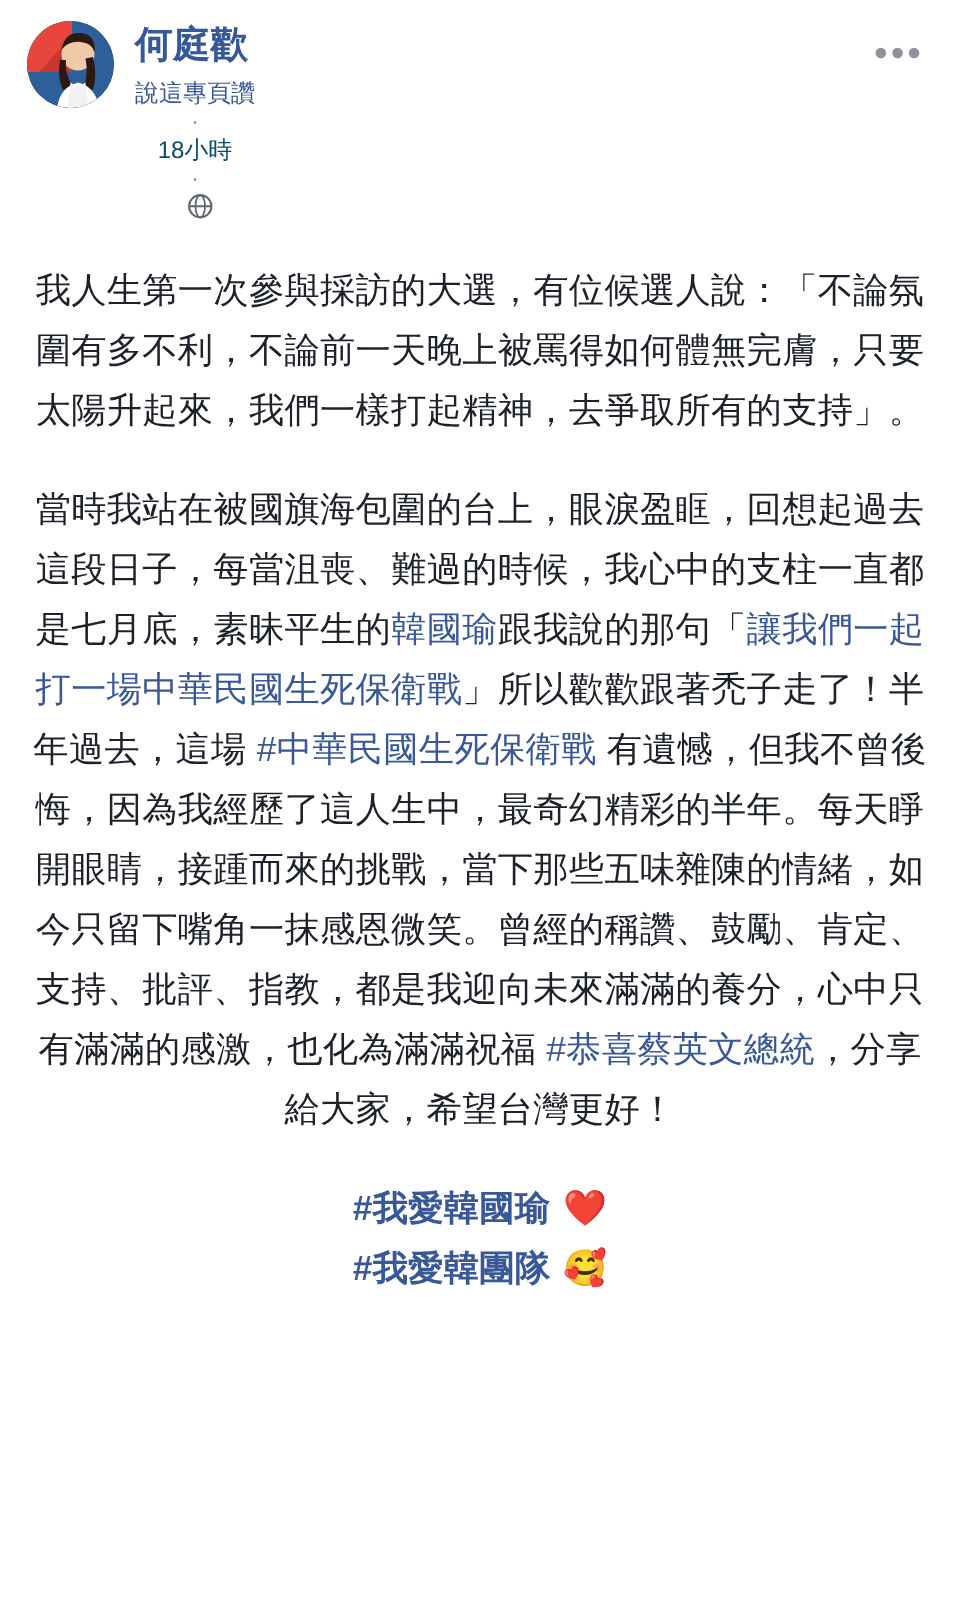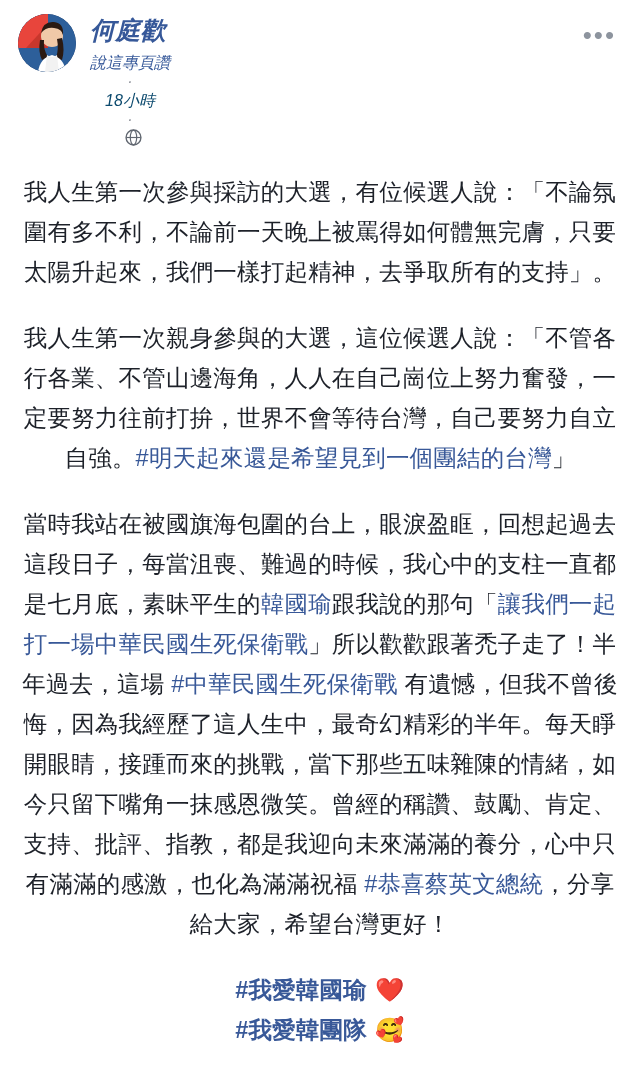--- a/index.html
+++ b/index.html
@@ -35,21 +35,20 @@
     position: relative;
     background: #1f3f6e;
   }
   .avatar svg { display: block; }
   .header-text {
     margin-left: 14px;
     padding-top: 2px;
     display: flex;
     flex-direction: column;
     justify-content: center;
-    font-style: italic;
   }
   .page-name {
     font-size: 25px;
     font-weight: bold;
     color: #365899;
     line-height: 1.18;
     letter-spacing: .2px;
   }
   .meta-line {
     margin-top: 7px;
@@ -149,21 +148,20 @@
           </svg>
         </span>
       </div>
     </div>
 
     <div class="more-button">•••</div>
   </div>
 
   <div class="post-body">
     <p class="para">我人生第一次參與採訪的大選，有位候選人說：「不論氛圍有多不利，不論前一天晚上被罵得如何體無完膚，只要太陽升起來，我們一樣打起精神，去爭取所有的支持」。</p>
-    <p class="para">我人生第一次親身參與的大選，這位候選人說：「不管各行各業、不管山邊海角，人人在自己崗位上努力奮發，一定要努力往前打拚，世界不會等待台灣，自己要努力自立自強。<span class="hashtag">#明天起來還是希望見到一個團結的台灣</span>」</p>
     <p class="para">當時我站在被國旗海包圍的台上，眼淚盈眶，回想起過去這段日子，每當沮喪、難過的時候，我心中的支柱一直都是七月底，素昧平生的<span class="mention">韓國瑜</span>跟我說的那句「<span class="mention">讓我們一起打一場中華民國生死保衛戰</span>」所以歡歡跟著禿子走了！半年過去，這場 <span class="hashtag">#中華民國生死保衛戰</span> 有遺憾，但我不曾後悔，因為我經歷了這人生中，最奇幻精彩的半年。每天睜開眼睛，接踵而來的挑戰，當下那些五味雜陳的情緒，如今只留下嘴角一抹感恩微笑。曾經的稱讚、鼓勵、肯定、支持、批評、指教，都是我迎向未來滿滿的養分，心中只有滿滿的感激，也化為滿滿祝福 <span class="hashtag">#恭喜蔡英文總統</span>，分享給大家，希望台灣更好！</p>
     <div class="tag-lines">
       <p class="para">
           <span class="tag-line"><span class="hashtag">#我愛韓國瑜</span><span class="emoji"> ❤️</span></span>
           <span class="tag-line"><span class="hashtag">#我愛韓團隊</span><span class="emoji"> 🥰</span></span>
         </p>
     </div>
   </div>
 
 </div>

